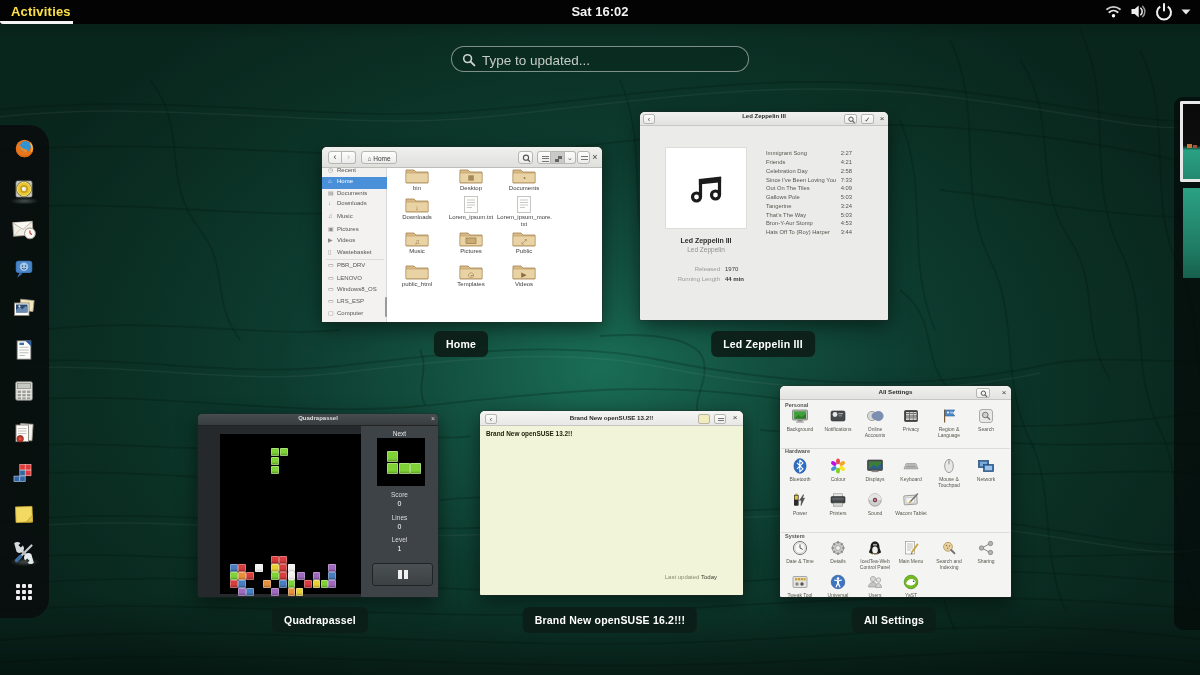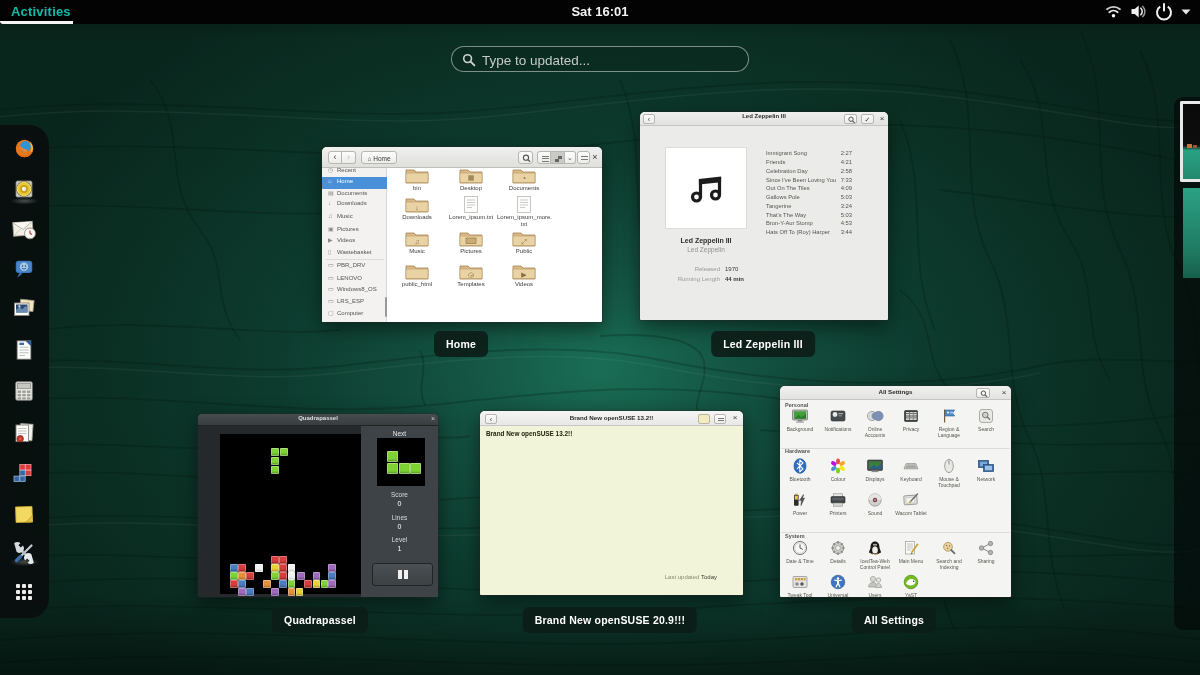--- a/index.html
+++ b/index.html
@@ -18,21 +18,21 @@
         rgb(11,48,36) 75%,
         rgb(9,38,29) 100%);
   }
   #bgdark-top { position:absolute; left:0; top:0; width:1200px; height:38px;
     background:linear-gradient(180deg, rgba(0,0,0,0.40), rgba(0,0,0,0)); }
   #bgdark-bot { position:absolute; left:0; bottom:0; width:1200px; height:80px;
     background:linear-gradient(0deg, rgba(0,0,0,0.42), rgba(0,0,0,0)); }
 
   
   #topbar { position:absolute; left:0; top:0; width:1200px; height:24px; background:#030303; color:#fff; }
-  #activities { position:absolute; left:11px; top:4px; font-size:13px; font-weight:bold; color:#14b8a6; letter-spacing:0.2px;}
+  #activities { position:absolute; left:11px; top:4px; font-size:13px; font-weight:bold; color:#fde047; letter-spacing:0.2px;}
   #act-line { position:absolute; left:0px; top:21px; width:73px; height:2.5px; background:#f4f4f4; border-bottom-left-radius:3px;}
   #clock { position:absolute; left:0; top:4px; width:1200px; text-align:center; font-size:13px; font-weight:bold; color:#f2f2f2;}
   .tb-ico { position:absolute; top:2px; }
 
   
   #search { position:absolute; left:451px; top:46px; width:298px; height:26px; border:1px solid rgba(255,255,255,0.48);
     border-radius:14px; background:rgba(3,26,20,0.25); }
   #search .txt { position:absolute; left:30px; top:6px; font-size:13.5px; color:#c7cbc7; }
 
   
@@ -635,21 +635,21 @@
             <circle cx="12.7" cy="7.2" r="0.8" fill="#333"></circle>
           </svg></div>
     <div class="abs" style="left:114px;top:207px;width:34px;text-align:center;font-size:5px;line-height:5.5px;color:#57574f;">YaST</div>
   </div>
 
   </div>
 
   <div class="wlabel" style="left:461px; top:331px;">Home</div>
   <div class="wlabel" style="left:763px; top:331px;">Led Zeppelin III</div>
   <div class="wlabel" style="left:320px; top:607px;">Quadrapassel</div>
-  <div class="wlabel" style="left:610px; top:607px;">Brand New openSUSE 20.9!!!</div>
+  <div class="wlabel" style="left:610px; top:607px;">Brand New openSUSE 16.2!!!</div>
   <div class="wlabel" style="left:894px; top:607px;">All Settings</div>
 
   <div id="wss"></div>
   <div id="ws2"></div>
   <div id="ws1">
       <div class="inner"></div>
     <div class="abs" style="left:4px;top:40px;width:5px;height:4px;background:#c4763a;"></div>
     <div class="abs" style="left:10px;top:41px;width:4px;height:3px;background:#a05238;"></div>
   </div>
 
@@ -806,21 +806,21 @@
   <div id="search">
     <svg class="abs" style="left:10px;top:6px" width="14" height="14" viewBox="0 0 14 14">
       <circle cx="5.6" cy="5.6" r="3.9" fill="none" stroke="#cfd3cf" stroke-width="1.6"></circle>
       <line x1="8.6" y1="8.6" x2="12.4" y2="12.4" stroke="#cfd3cf" stroke-width="1.9" stroke-linecap="round"></line>
     </svg>
     <div class="txt">Type to updated...</div>
   </div>
 
   <div id="topbar">
     <div id="activities">Activities</div>
-    <div id="clock">Sat 16:01</div>
+    <div id="clock">Sat 16:02</div>
 
     <svg class="tb-ico" style="left:1104px" width="19" height="19" viewBox="0 0 19 19">
       <path d="M3 7.2 A10 10 0 0 1 16 7.2" fill="none" stroke="#ccc" stroke-width="1.8" stroke-linecap="round"></path>
       <path d="M5.3 10.2 A6.5 6.5 0 0 1 13.7 10.2" fill="none" stroke="#e8e8e8" stroke-width="1.8" stroke-linecap="round"></path>
       <circle cx="9.5" cy="13.8" r="1.7" fill="#fff"></circle>
     </svg>
 
     <svg class="tb-ico" style="left:1129px" width="19" height="19" viewBox="0 0 19 19">
       <path d="M2.5 7 h3.2 l4 -3.6 v12.2 l-4 -3.6 h-3.2 z" fill="#f0f0f0"></path>
       <path d="M11.8 6.2 A4.6 4.6 0 0 1 11.8 12.8" fill="none" stroke="#e8e8e8" stroke-width="1.6" stroke-linecap="round"></path>

